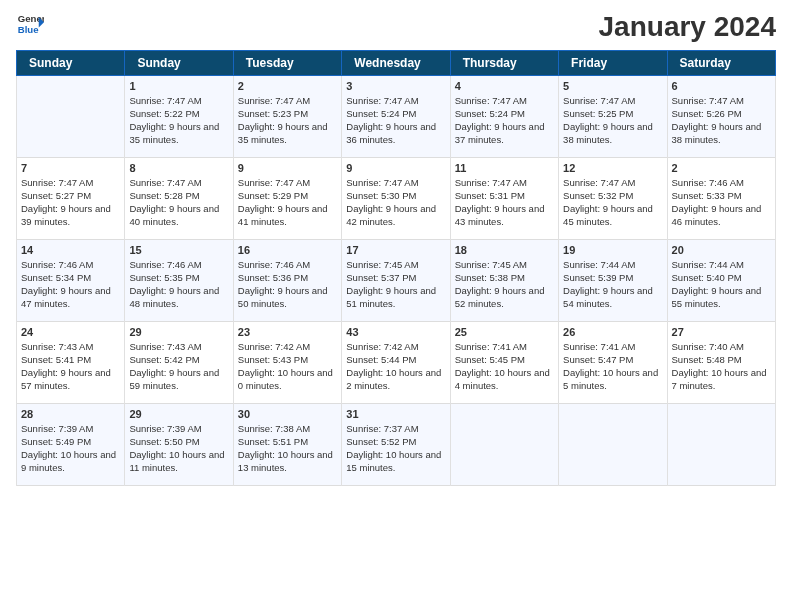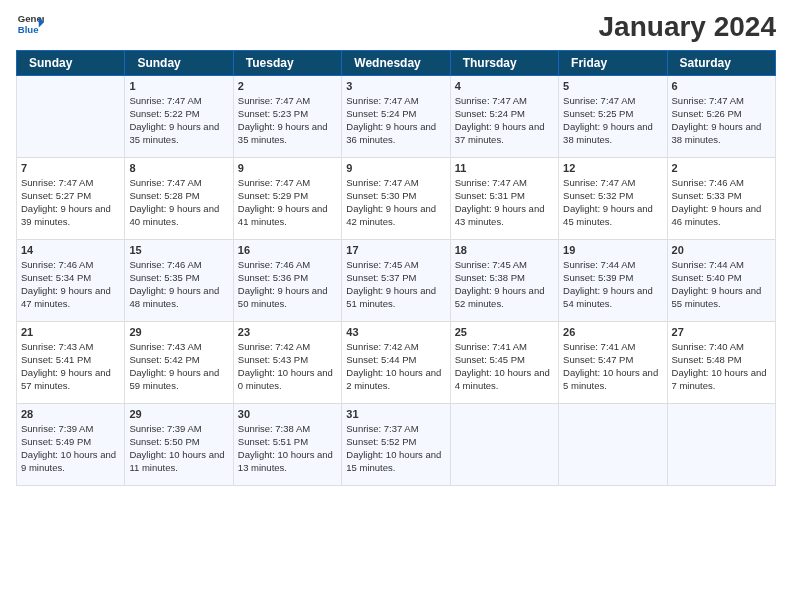--- a/index.html
+++ b/index.html
@@ -200,21 +200,21 @@
             <span class="day-num">19</span>
             <div class="cell-text">Sunrise: 7:44 AM<br>Sunset: 5:39 PM<br>Daylight: 9 hours and 54 minutes.</div>
           </td>
           <td>
             <span class="day-num">20</span>
             <div class="cell-text">Sunrise: 7:44 AM<br>Sunset: 5:40 PM<br>Daylight: 9 hours and 55 minutes.</div>
           </td>
         </tr>
         <tr>
           <td>
-            <span class="day-num">21</span>
+            <span class="day-num">24</span>
             <div class="cell-text">Sunrise: 7:43 AM<br>Sunset: 5:41 PM<br>Daylight: 9 hours and 57 minutes.</div>
           </td>
           <td>
             <span class="day-num">29</span>
             <div class="cell-text">Sunrise: 7:43 AM<br>Sunset: 5:42 PM<br>Daylight: 9 hours and 59 minutes.</div>
           </td>
           <td>
             <span class="day-num">23</span>
             <div class="cell-text">Sunrise: 7:42 AM<br>Sunset: 5:43 PM<br>Daylight: 10 hours and 0 minutes.</div>
           </td>

